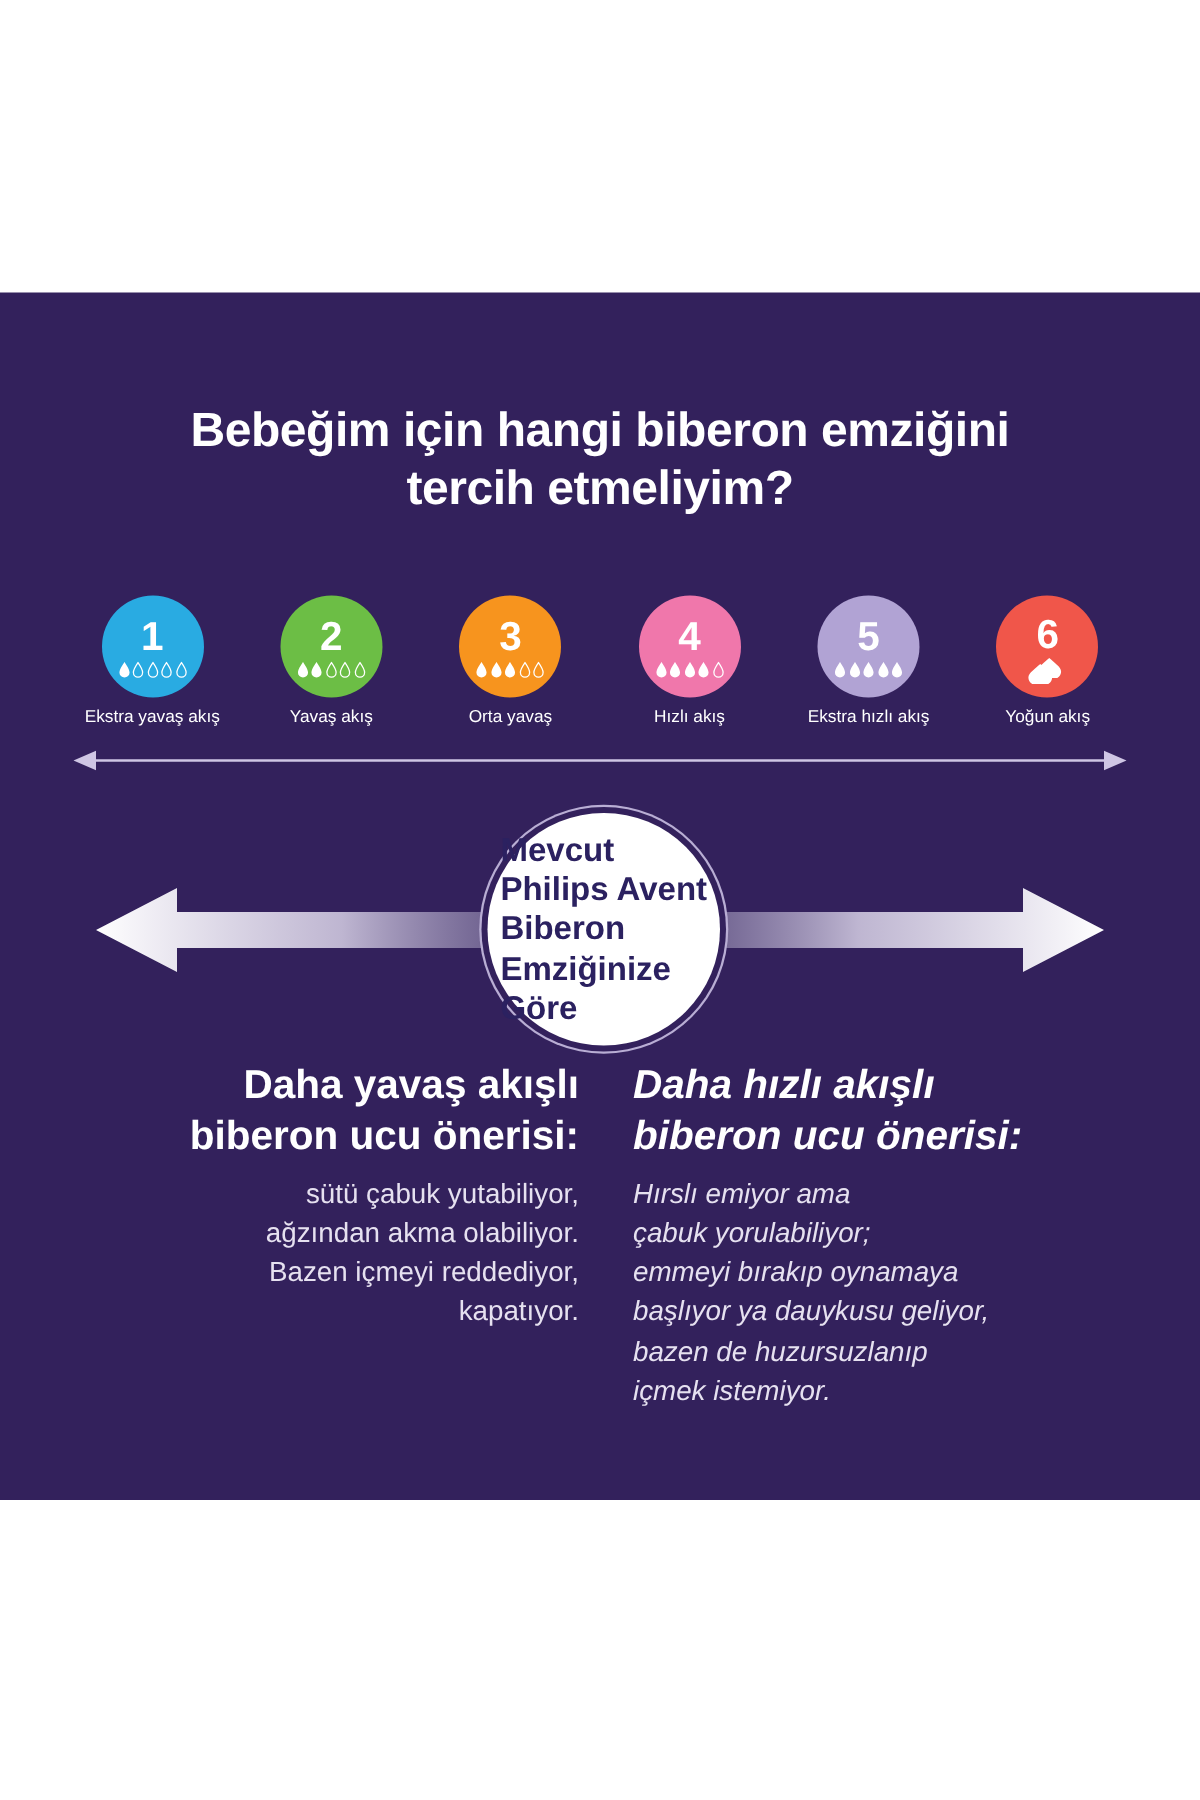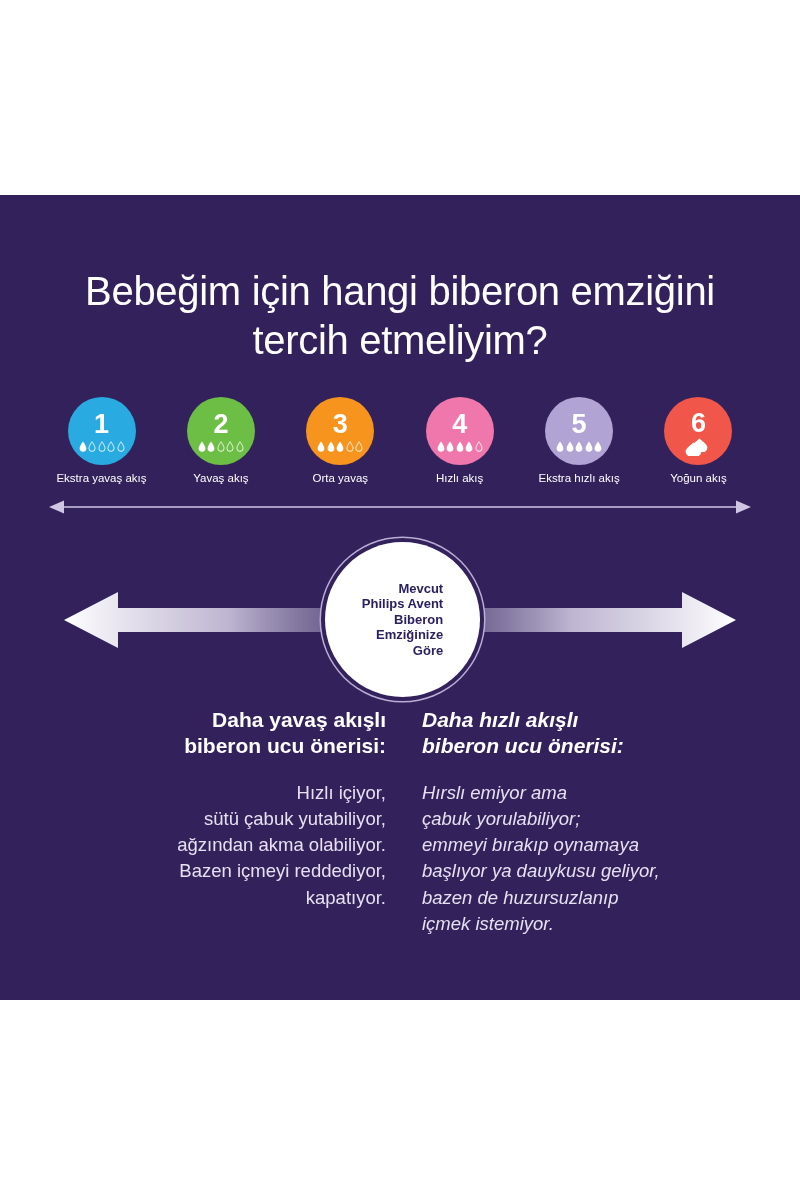--- a/index.html
+++ b/index.html
@@ -32,22 +32,22 @@
   }
 
   
   .title {
     position: absolute;
     left: 40px;
     top: 72px;
     width: 720px;
     text-align: center;
     color: #ffffff;
-    font-size: 40px;
-    font-weight: normal;
+    font-size: 32px;
+    font-weight: bold;
     line-height: 1.22;
     letter-spacing: -0.3px;
   }
   .title .ln { display: block; }
 
   
   .flow-row {
     position: absolute;
     left: 42px;
     top: 202px;
@@ -141,46 +141,46 @@
     border-radius: 50%;
     background: #ffffff;
     display: flex;
     align-items: center;
     justify-content: center;
     box-shadow: 0 0 0 4px #33215c, 0 0 0 5.5px #b9aed4;
     z-index: 3;
   }
   .center-text {
     color: #2b2160;
-    font-size: 13px;
+    font-size: 22px;
     font-weight: bold;
     line-height: 1.2;
-    text-align: right;
+    text-align: left;
   }
   .center-text .ln { display: block; }
 
   
   .cols {
     position: absolute;
     left: 56px;
     top: 512px;
     width: 696px;
     display: flex;
     justify-content: space-between;
   }
   .col { width: 330px; }
   .col-left { text-align: right; }
   .col-right { text-align: left; font-style: italic; }
 
   .col-head {
     color: #ffffff;
-    font-size: 21px;
+    font-size: 27px;
     font-weight: bold;
     line-height: 1.25;
-    margin-bottom: 20px;
+    margin-bottom: 8px;
   }
   .col-head .ln { display: block; }
   .col-head .strong { font-weight: 900; }
 
   .col-body {
     color: #e6e1f0;
     font-size: 18.5px;
     font-weight: 400;
     line-height: 1.42;
   }
@@ -427,21 +427,20 @@
     </div>
 
     <div class="cols">
 
       <div class="col col-left">
         <div class="col-head">
           <span class="ln">Daha yavaş akışlı</span>
           <span class="ln">biberon ucu önerisi:</span>
         </div>
         <div class="col-body" id="left-body">
-            <span class="ln">Hızlı içiyor,</span>
             <span class="ln">sütü çabuk yutabiliyor,</span>
             <span class="ln">ağzından akma olabiliyor.</span>
             <span class="ln">Bazen içmeyi reddediyor,</span>
             <span class="ln">kapatıyor.</span>
           </div>
       </div>
 
       <div class="col col-right">
         <div class="col-head">
           <span class="ln">

